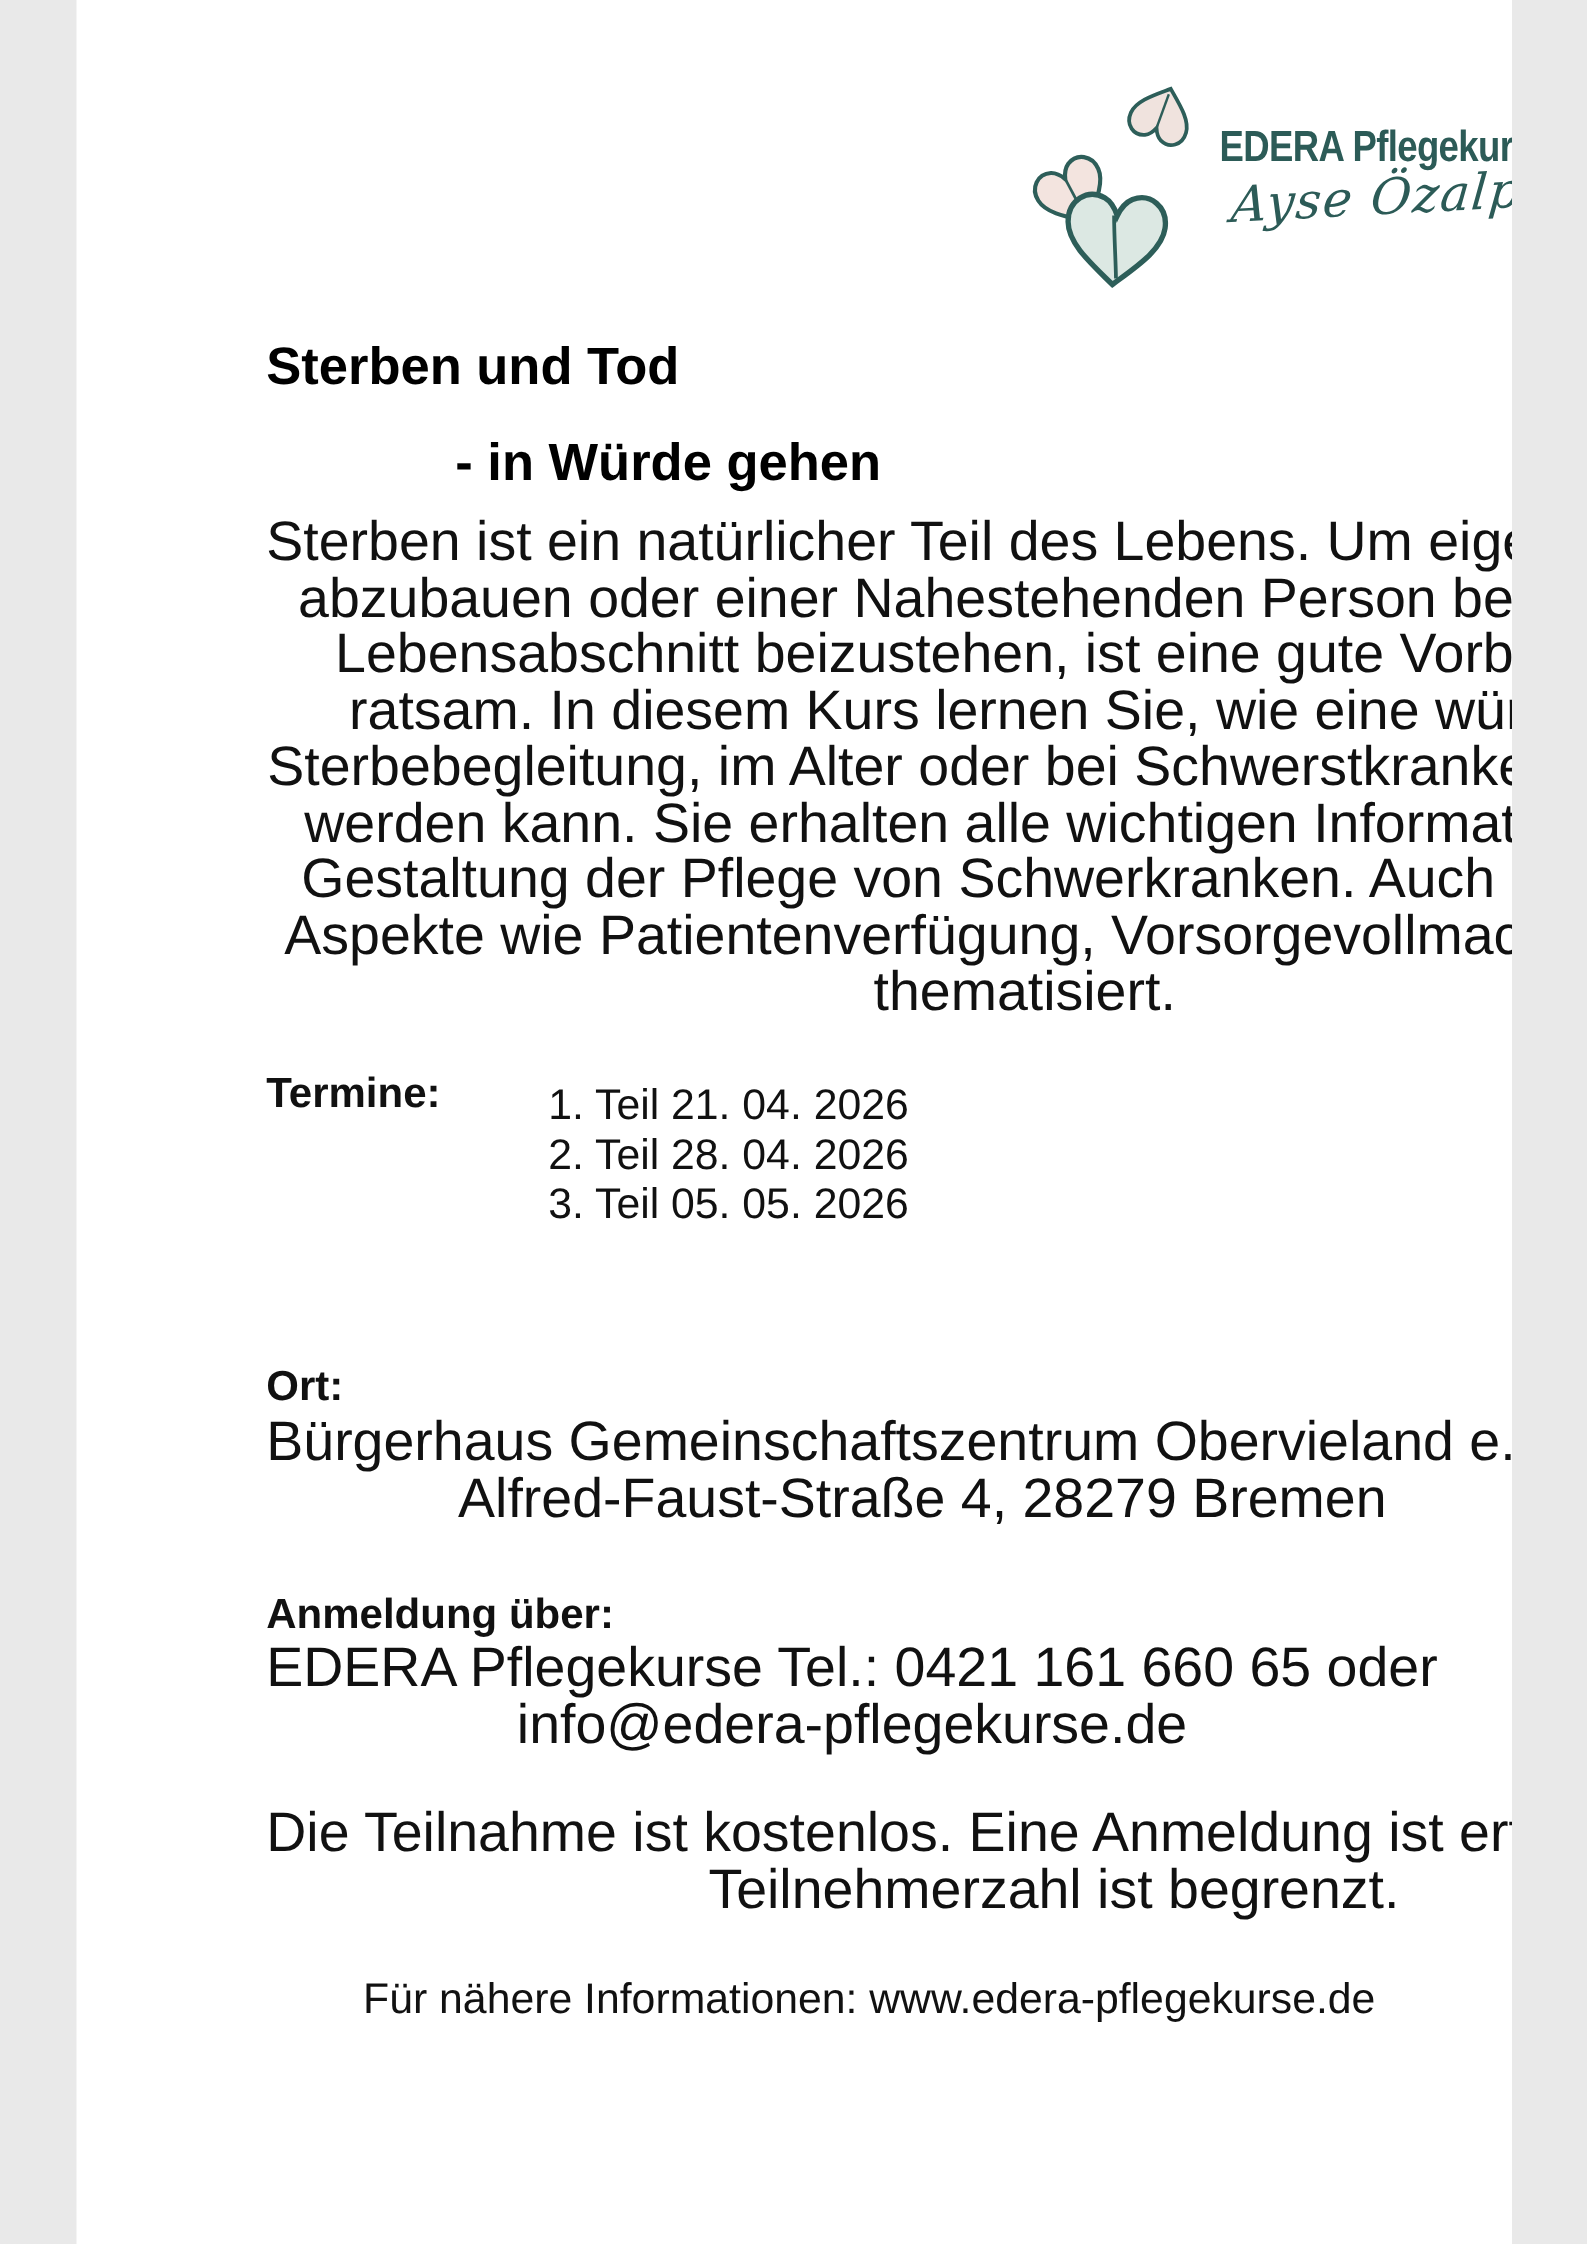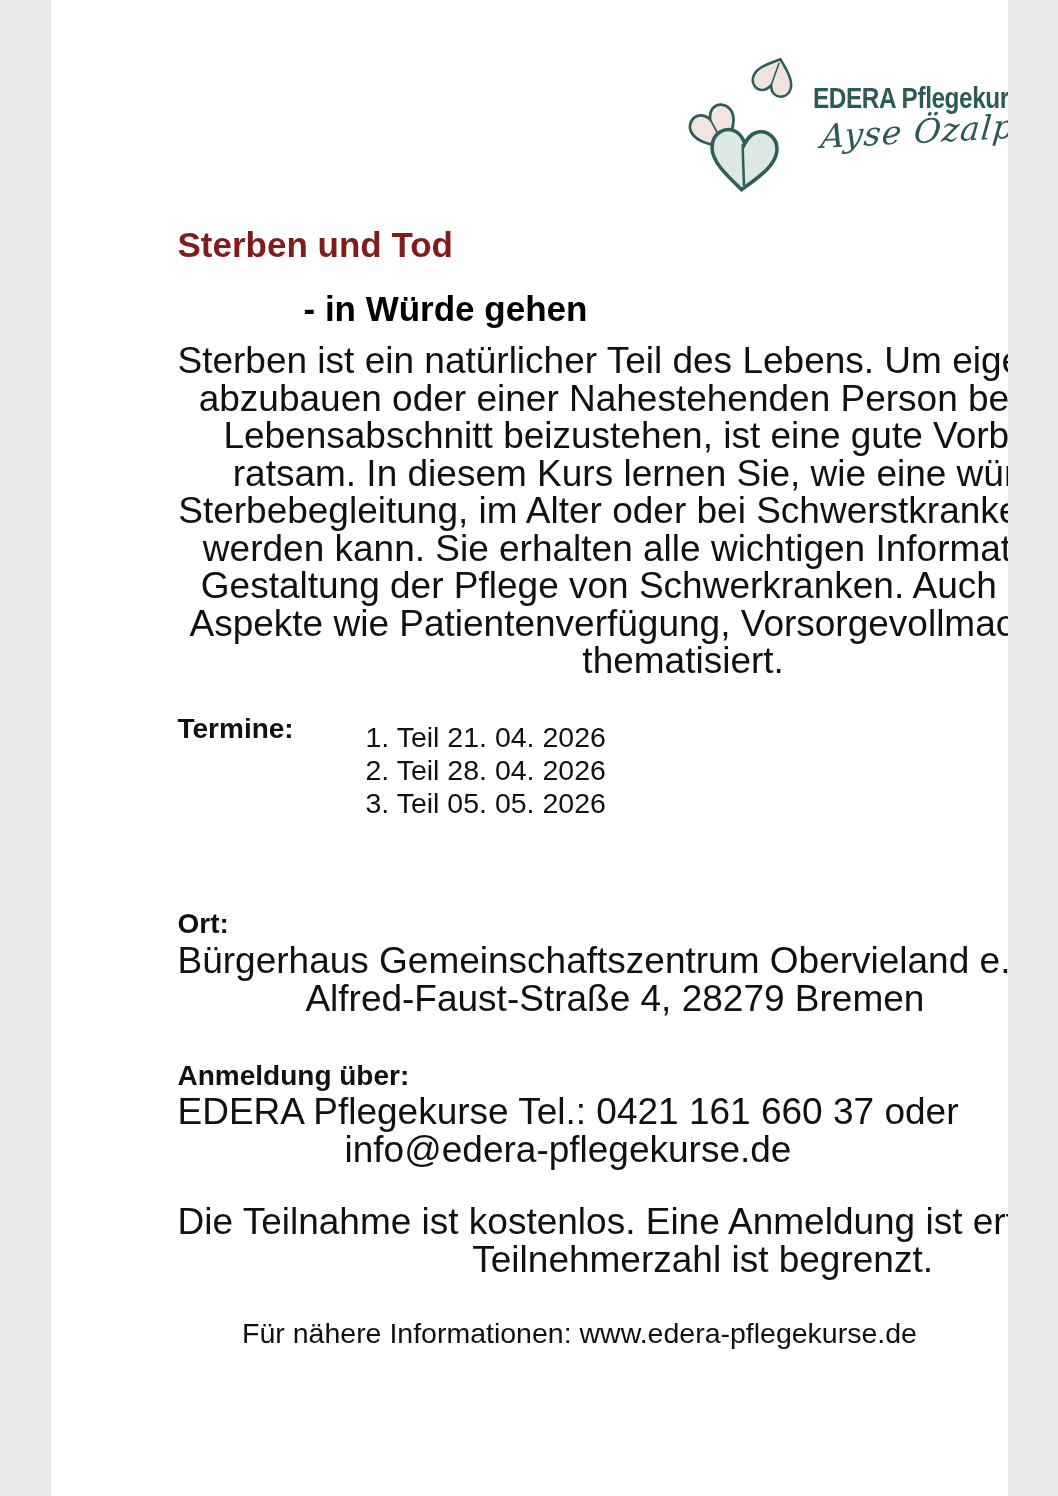--- a/index.html
+++ b/index.html
@@ -25,21 +25,21 @@
   }
   .logo-signature {
     font-family:"DejaVu Serif","Liberation Serif",serif;
     font-style:italic; font-size:33px; letter-spacing:1px;
     color:#2c5b57; white-space:nowrap;
     transform:rotate(-3deg) skewX(-8deg); transform-origin:left center;
     margin-top:2px; margin-left:8px;
   }
 
   
-  .title1 { top:226px; left:127px; font-size:35px; font-weight:bold; line-height:1.1; color:#7f1d1d; }
+  .title1 { top:226px; left:127px; font-size:35px; font-weight:bold; line-height:1.1; color:#000000; }
   .title2 { top:290px; left:253px; font-size:35px; font-weight:bold; line-height:1.1; color:#000000; }
 
   .bodytext { font-size:37px; line-height:37.5px; white-space:pre;text-align:center; }
   .bold-label { font-size:28px; font-weight:bold; line-height:37px; }
 
   .intro { top:342px; left:127px; }
 
   .termine-label { top:690px; left:127px;margin-top:20px; }
   .termine-list { top:721px; left:315px; }
   .termine-item { font-size:28.5px; line-height:33px; white-space:pre; }
@@ -107,21 +107,21 @@
     <div class="termine-item">2. Teil 28. 04. 2026</div>
     <div class="termine-item">3. Teil 05. 05. 2026</div>
   </div>
 
 
   <div class="abs ort-label bold-label">Ort:</div>
   <div class="abs ort-lines bodytext">Bürgerhaus Gemeinschaftszentrum Obervieland e.V.,
 Alfred-Faust-Straße 4, 28279 Bremen</div>
 
   <div class="abs anmeldung-label bold-label">Anmeldung über:</div>
-  <div class="abs anmeldung-lines bodytext">EDERA Pflegekurse Tel.: 0421 161 660 37 oder
+  <div class="abs anmeldung-lines bodytext">EDERA Pflegekurse Tel.: 0421 161 660 65 oder
 info@edera-pflegekurse.de</div>
 
   <div class="abs footer">Für nähere Informationen: www.edera-pflegekurse.de</div>
 
   <div class="abs teilnahme bodytext">Die Teilnahme ist kostenlos. Eine Anmeldung ist erforderlich, die
 Teilnehmerzahl ist begrenzt.</div>
 
 </div>
 
 </body></html>

